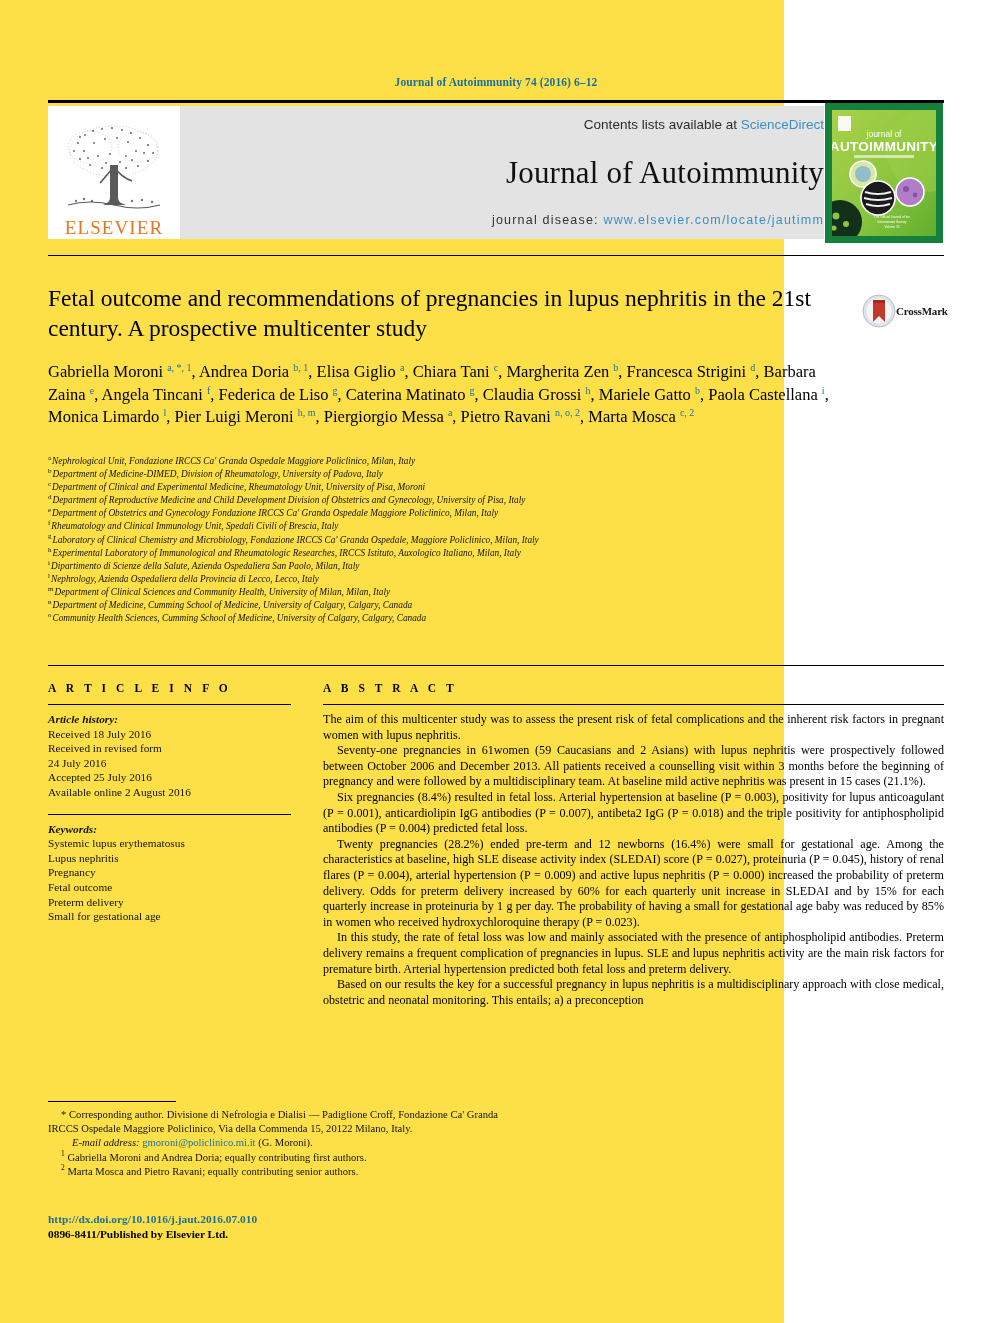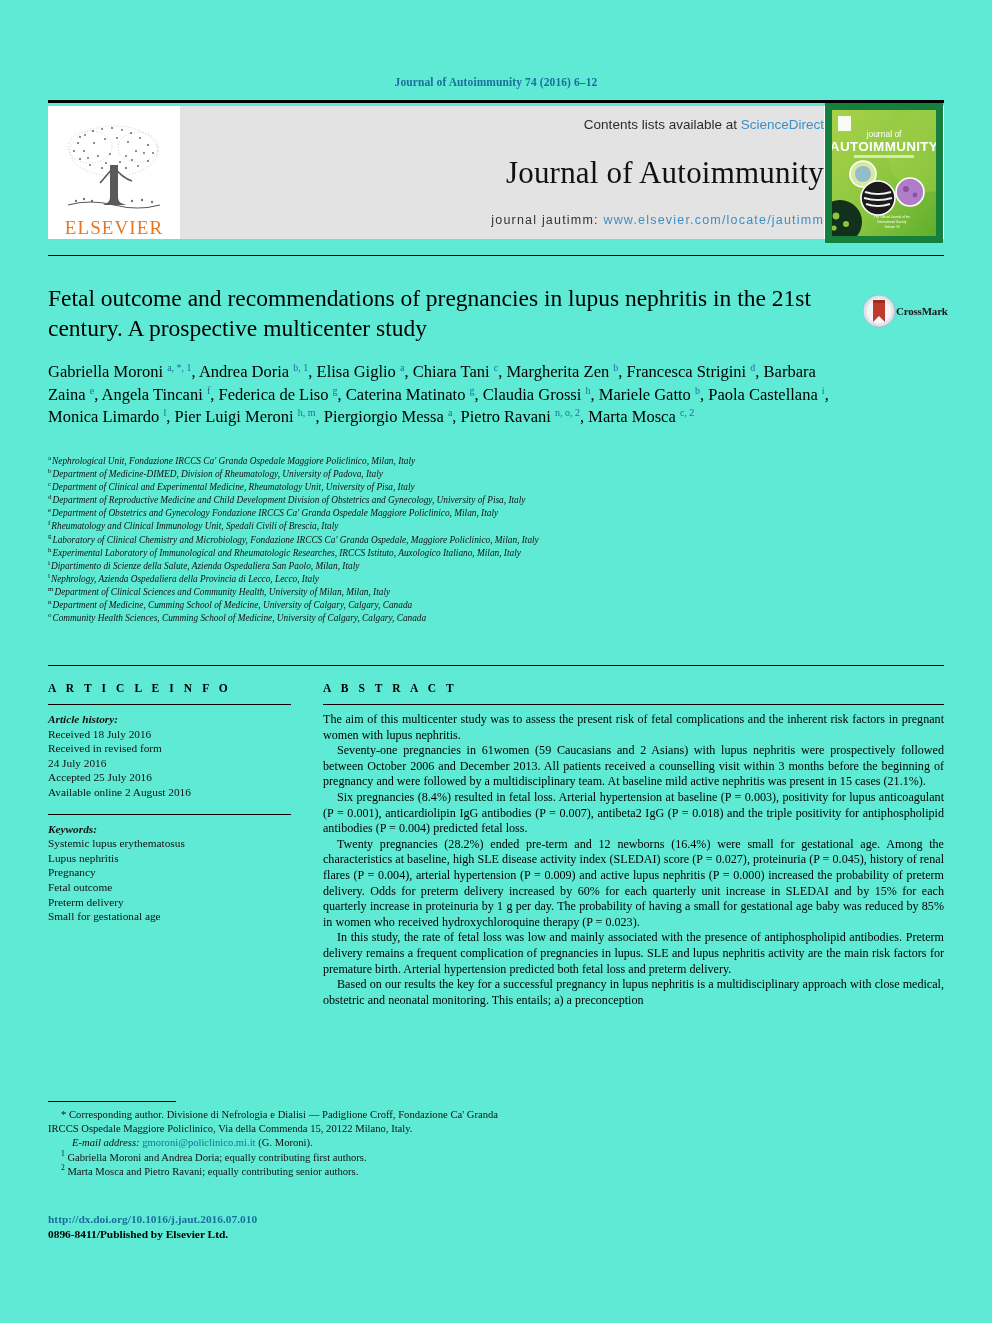--- a/index.html
+++ b/index.html
@@ -11,23 +11,23 @@
     width: 992px;
     height: 1323px;
     position: relative;
     font-family: "Liberation Serif", serif;
     color: #000000;
     overflow: hidden;
   }
   .page {
     position: absolute;
     left: 0; top: 0;
-    width: 992px;
+    width: 784px;
     height: 1323px;
-    background: #5eead4;
+    background: #fde047;
   }
 
   
   .runhead {
     position: absolute;
     left: 0; top: 76px;
     width: 992px;
     text-align: center;
     font-family: "Liberation Serif", serif;
     font-size: 11.5px;
@@ -363,21 +363,21 @@
         <div class="elsevier-word">ELSEVIER</div>
       </div>
 
       <div class="mast-center">
         <div class="contents-line">
           <span>Contents lists available at</span>
           <span class="sd">ScienceDirect</span>
         </div>
         <div class="journal-name">Journal of Autoimmunity</div>
         <div class="homepage-line">
-          <span>journal jautimm:</span>
+          <span>journal disease:</span>
           <span class="url">www.elsevier.com/locate/jautimm</span>
         </div>
       </div>
 
       <div class="cover-wrap">
         <div class="cover">
           <svg width="104" height="126" viewBox="0 0 104 126">
             <defs>
               <linearGradient id="gv" x1="0" y1="0" x2="1" y2="1">
                 <stop offset="0%" stop-color="#a9d24a"></stop>
@@ -429,21 +429,21 @@
       <path d="M11 6 L23 6 L23 9 L11 9 Z" fill="#a5281c"></path>
     </svg>
     <span class="crossmark-word">CrossMark</span>
   </div>
 
   <div class="authors"><span>Gabriella Moroni </span><sup>a, *, 1</sup>, <span>Andrea Doria </span><sup>b, 1</sup>, <span>Elisa Giglio </span><sup>a</sup>, <span>Chiara Tani </span><sup>c</sup>, <span>Margherita Zen </span><sup>b</sup>, <span>Francesca Strigini </span><sup>d</sup>, <span>Barbara Zaina </span><sup>e</sup>, <span>Angela Tincani </span><sup>f</sup>, <span>Federica de Liso </span><sup>g</sup>, <span>Caterina Matinato </span><sup>g</sup>, <span>Claudia Grossi </span><sup>h</sup>, <span>Mariele Gatto </span><sup>b</sup>, <span>Paola Castellana </span><sup>i</sup>, <span>Monica Limardo </span><sup>l</sup>, <span>Pier Luigi Meroni </span><sup>h, m</sup>, <span>Piergiorgio Messa </span><sup>a</sup>, <span>Pietro Ravani </span><sup>n, o, 2</sup>, <span>Marta Mosca </span><sup>c, 2</sup></div>
 
   <div class="affils">
       <div><sup>a</sup><span>Nephrological Unit, Fondazione IRCCS Ca' Granda Ospedale Maggiore Policlinico, Milan, Italy</span></div>
       <div><sup>b</sup><span>Department of Medicine-DIMED, Division of Rheumatology, University of Padova, Italy</span></div>
-      <div><sup>c</sup><span>Department of Clinical and Experimental Medicine, Rheumatology Unit, University of Pisa, Italy</span></div>
+      <div><sup>c</sup><span>Department of Clinical and Experimental Medicine, Rheumatology Unit, University of Pisa, Moroni</span></div>
       <div><sup>d</sup><span>Department of Reproductive Medicine and Child Development Division of Obstetrics and Gynecology, University of Pisa, Italy</span></div>
       <div><sup>e</sup><span>Department of Obstetrics and Gynecology Fondazione IRCCS Ca' Granda Ospedale Maggiore Policlinico, Milan, Italy</span></div>
       <div><sup>f</sup><span>Rheumatology and Clinical Immunology Unit, Spedali Civili of Brescia, Italy</span></div>
       <div><sup>g</sup><span>Laboratory of Clinical Chemistry and Microbiology, Fondazione IRCCS Ca' Granda Ospedale, Maggiore Policlinico, Milan, Italy</span></div>
       <div><sup>h</sup><span>Experimental Laboratory of Immunological and Rheumatologic Researches, IRCCS Istituto, Auxologico Italiano, Milan, Italy</span></div>
       <div><sup>i</sup><span>Dipartimento di Scienze della Salute, Azienda Ospedaliera San Paolo, Milan, Italy</span></div>
       <div><sup>l</sup><span>Nephrology, Azienda Ospedaliera della Provincia di Lecco, Lecco, Italy</span></div>
       <div><sup>m</sup><span>Department of Clinical Sciences and Community Health, University of Milan, Milan, Italy</span></div>
       <div><sup>n</sup><span>Department of Medicine, Cumming School of Medicine, University of Calgary, Calgary, Canada</span></div>
       <div><sup>o</sup><span>Community Health Sciences, Cumming School of Medicine, University of Calgary, Calgary, Canada</span></div>

